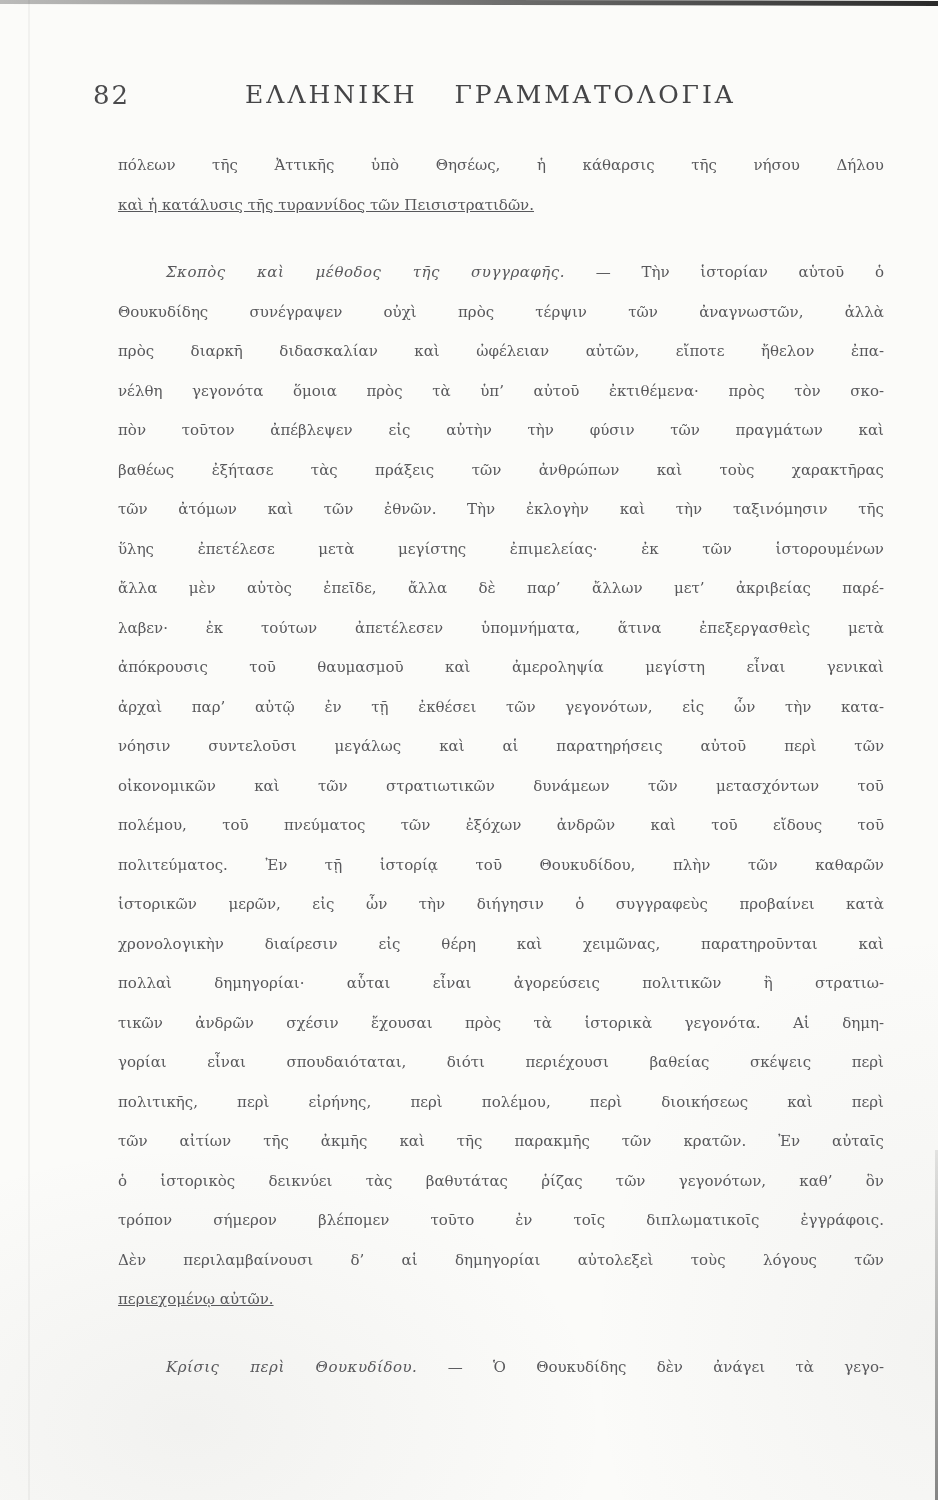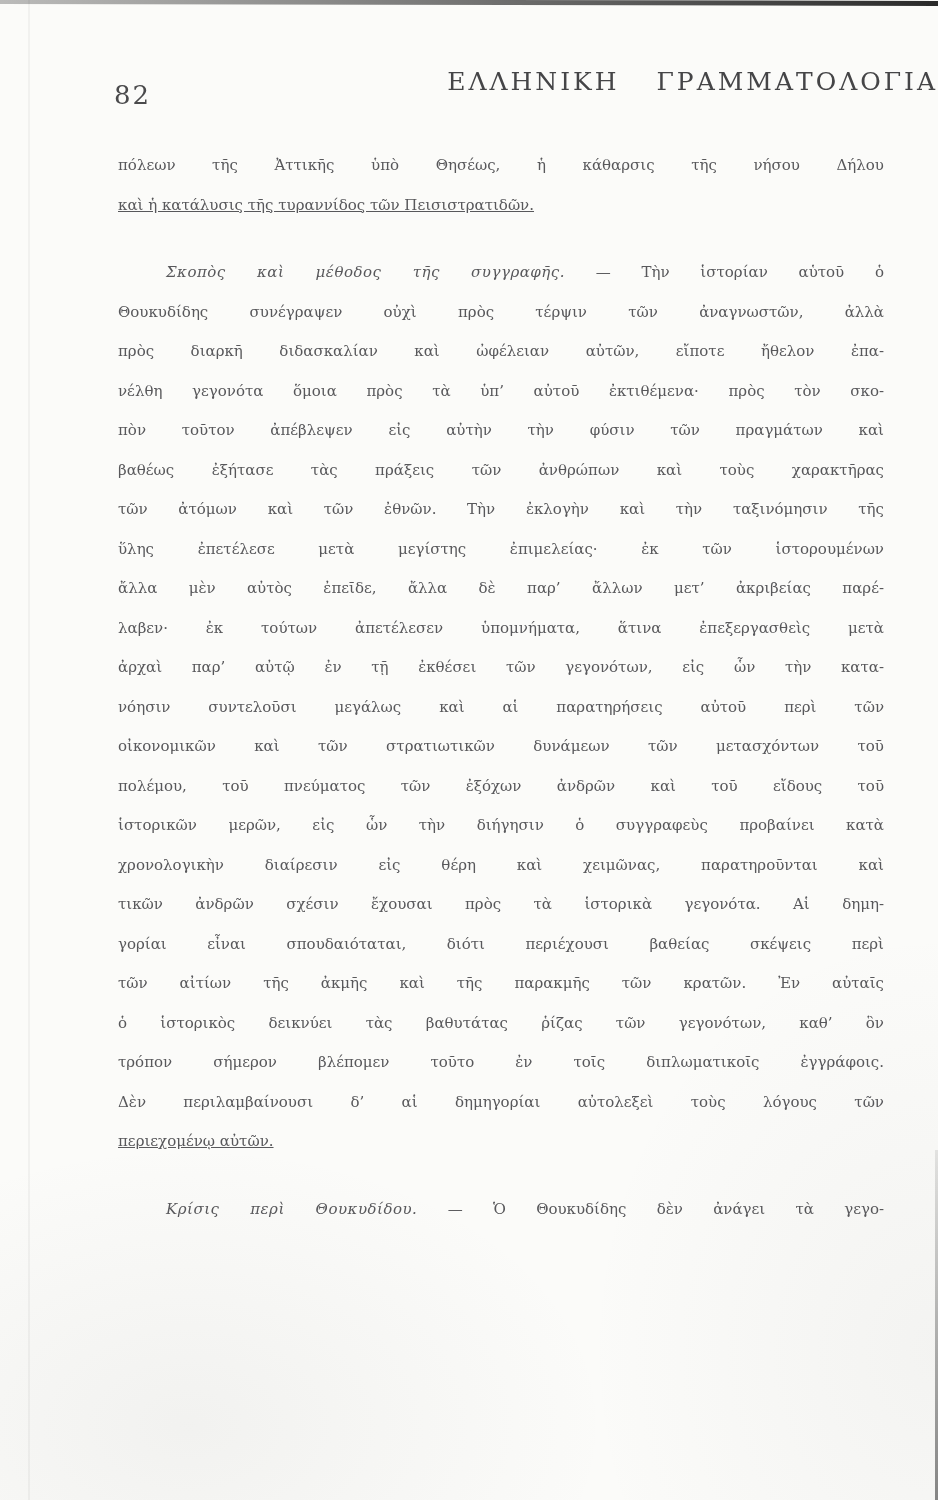--- a/index.html
+++ b/index.html
@@ -25,26 +25,26 @@
   }
   .left-fold{
     position:absolute;top:0;left:28px;width:2px;height:100%;
     background:rgba(60,60,60,0.05);
   }
   .right-edge{
     position:absolute;right:0;top:1150px;width:3px;height:350px;
     background:linear-gradient(to bottom, rgba(40,40,40,0.10), rgba(40,40,40,0.55));
   }
   .page-number{
-    position:absolute;left:114px;top:80px;
+    position:absolute;left:93px;top:80px;
     font-size:26px;color:#4a4a4c;letter-spacing:2px;
   }
   .running-head{
-    position:absolute;left:0;right:0;top:67px;
-    text-align:right;padding-left:43px;
+    position:absolute;left:0;right:0;top:80px;
+    text-align:center;padding-left:43px;
     font-size:25px;color:#454547;
     letter-spacing:3px;word-spacing:26px;
   }
   .text-body{
     position:absolute;left:118px;top:146px;width:766px;
     font-size:15px;line-height:39.5px;
     color:#58585b;
   }
   .line{
     height:39.5px;overflow:hidden;
@@ -79,28 +79,32 @@
         <div class="line indent"><span class="lead">Σκοπὸς καὶ μέθοδος τῆς συγγραφῆς.</span> — Τὴν ἱστορίαν αὑτοῦ ὁ</div>
         <div class="line">Θουκυδίδης συνέγραψεν οὐχὶ πρὸς τέρψιν τῶν ἀναγνωστῶν, ἀλλὰ</div>
         <div class="line">πρὸς διαρκῆ διδασκαλίαν καὶ ὠφέλειαν αὐτῶν, εἴποτε ἤθελον ἐπα-</div>
         <div class="line">νέλθη γεγονότα ὅμοια πρὸς τὰ ὑπ’ αὐτοῦ ἐκτιθέμενα· πρὸς τὸν σκο-</div>
         <div class="line">πὸν τοῦτον ἀπέβλεψεν εἰς αὐτὴν τὴν φύσιν τῶν πραγμάτων καὶ</div>
         <div class="line">βαθέως ἐξήτασε τὰς πράξεις τῶν ἀνθρώπων καὶ τοὺς χαρακτῆρας</div>
         <div class="line">τῶν ἀτόμων καὶ τῶν ἐθνῶν. Τὴν ἐκλογὴν καὶ τὴν ταξινόμησιν τῆς</div>
         <div class="line">ὕλης ἐπετέλεσε μετὰ μεγίστης ἐπιμελείας· ἐκ τῶν ἱστορουμένων</div>
         <div class="line">ἄλλα μὲν αὐτὸς ἐπεῖδε, ἄλλα δὲ παρ’ ἄλλων μετ’ ἀκριβείας παρέ-</div>
         <div class="line">λαβεν· ἐκ τούτων ἀπετέλεσεν ὑπομνήματα, ἅτινα ἐπεξεργασθεὶς μετὰ</div>
+        <div class="line">ἀπόκρουσις τοῦ θαυμασμοῦ καὶ ἀμεροληψία μεγίστη εἶναι γενικαὶ</div>
         <div class="line">ἀρχαὶ παρ’ αὐτῷ ἐν τῇ ἐκθέσει τῶν γεγονότων, εἰς ὧν τὴν κατα-</div>
         <div class="line">νόησιν συντελοῦσι μεγάλως καὶ αἱ παρατηρήσεις αὐτοῦ περὶ τῶν</div>
         <div class="line">οἰκονομικῶν καὶ τῶν στρατιωτικῶν δυνάμεων τῶν μετασχόντων τοῦ</div>
         <div class="line">πολέμου, τοῦ πνεύματος τῶν ἐξόχων ἀνδρῶν καὶ τοῦ εἴδους τοῦ</div>
+        <div class="line">πολιτεύματος. Ἐν τῇ ἱστορίᾳ τοῦ Θουκυδίδου, πλὴν τῶν καθαρῶν</div>
         <div class="line">ἱστορικῶν μερῶν, εἰς ὧν τὴν διήγησιν ὁ συγγραφεὺς προβαίνει κατὰ</div>
         <div class="line">χρονολογικὴν διαίρεσιν εἰς θέρη καὶ χειμῶνας, παρατηροῦνται καὶ</div>
+        <div class="line">πολλαὶ δημηγορίαι· αὗται εἶναι ἀγορεύσεις πολιτικῶν ἢ στρατιω-</div>
         <div class="line">τικῶν ἀνδρῶν σχέσιν ἔχουσαι πρὸς τὰ ἱστορικὰ γεγονότα. Αἱ δημη-</div>
         <div class="line">γορίαι εἶναι σπουδαιόταται, διότι περιέχουσι βαθείας σκέψεις περὶ</div>
+        <div class="line">πολιτικῆς, περὶ εἰρήνης, περὶ πολέμου, περὶ διοικήσεως καὶ περὶ</div>
         <div class="line">τῶν αἰτίων τῆς ἀκμῆς καὶ τῆς παρακμῆς τῶν κρατῶν. Ἐν αὐταῖς</div>
         <div class="line">ὁ ἱστορικὸς δεικνύει τὰς βαθυτάτας ῥίζας τῶν γεγονότων, καθ’ ὃν</div>
         <div class="line">τρόπον σήμερον βλέπομεν τοῦτο ἐν τοῖς διπλωματικοῖς ἐγγράφοις.</div>
         <div class="line">Δὲν περιλαμβαίνουσι δ’ αἱ δημηγορίαι αὐτολεξεὶ τοὺς λόγους τῶν</div>
         <div class="line para-end">περιεχομένῳ αὐτῶν.</div>
         <div class="line indent"><span class="lead">Κρίσις περὶ Θουκυδίδου.</span> — Ὁ Θουκυδίδης δὲν ἀνάγει τὰ γεγο-</div>
       </div>
   </div>
 </div>
 

